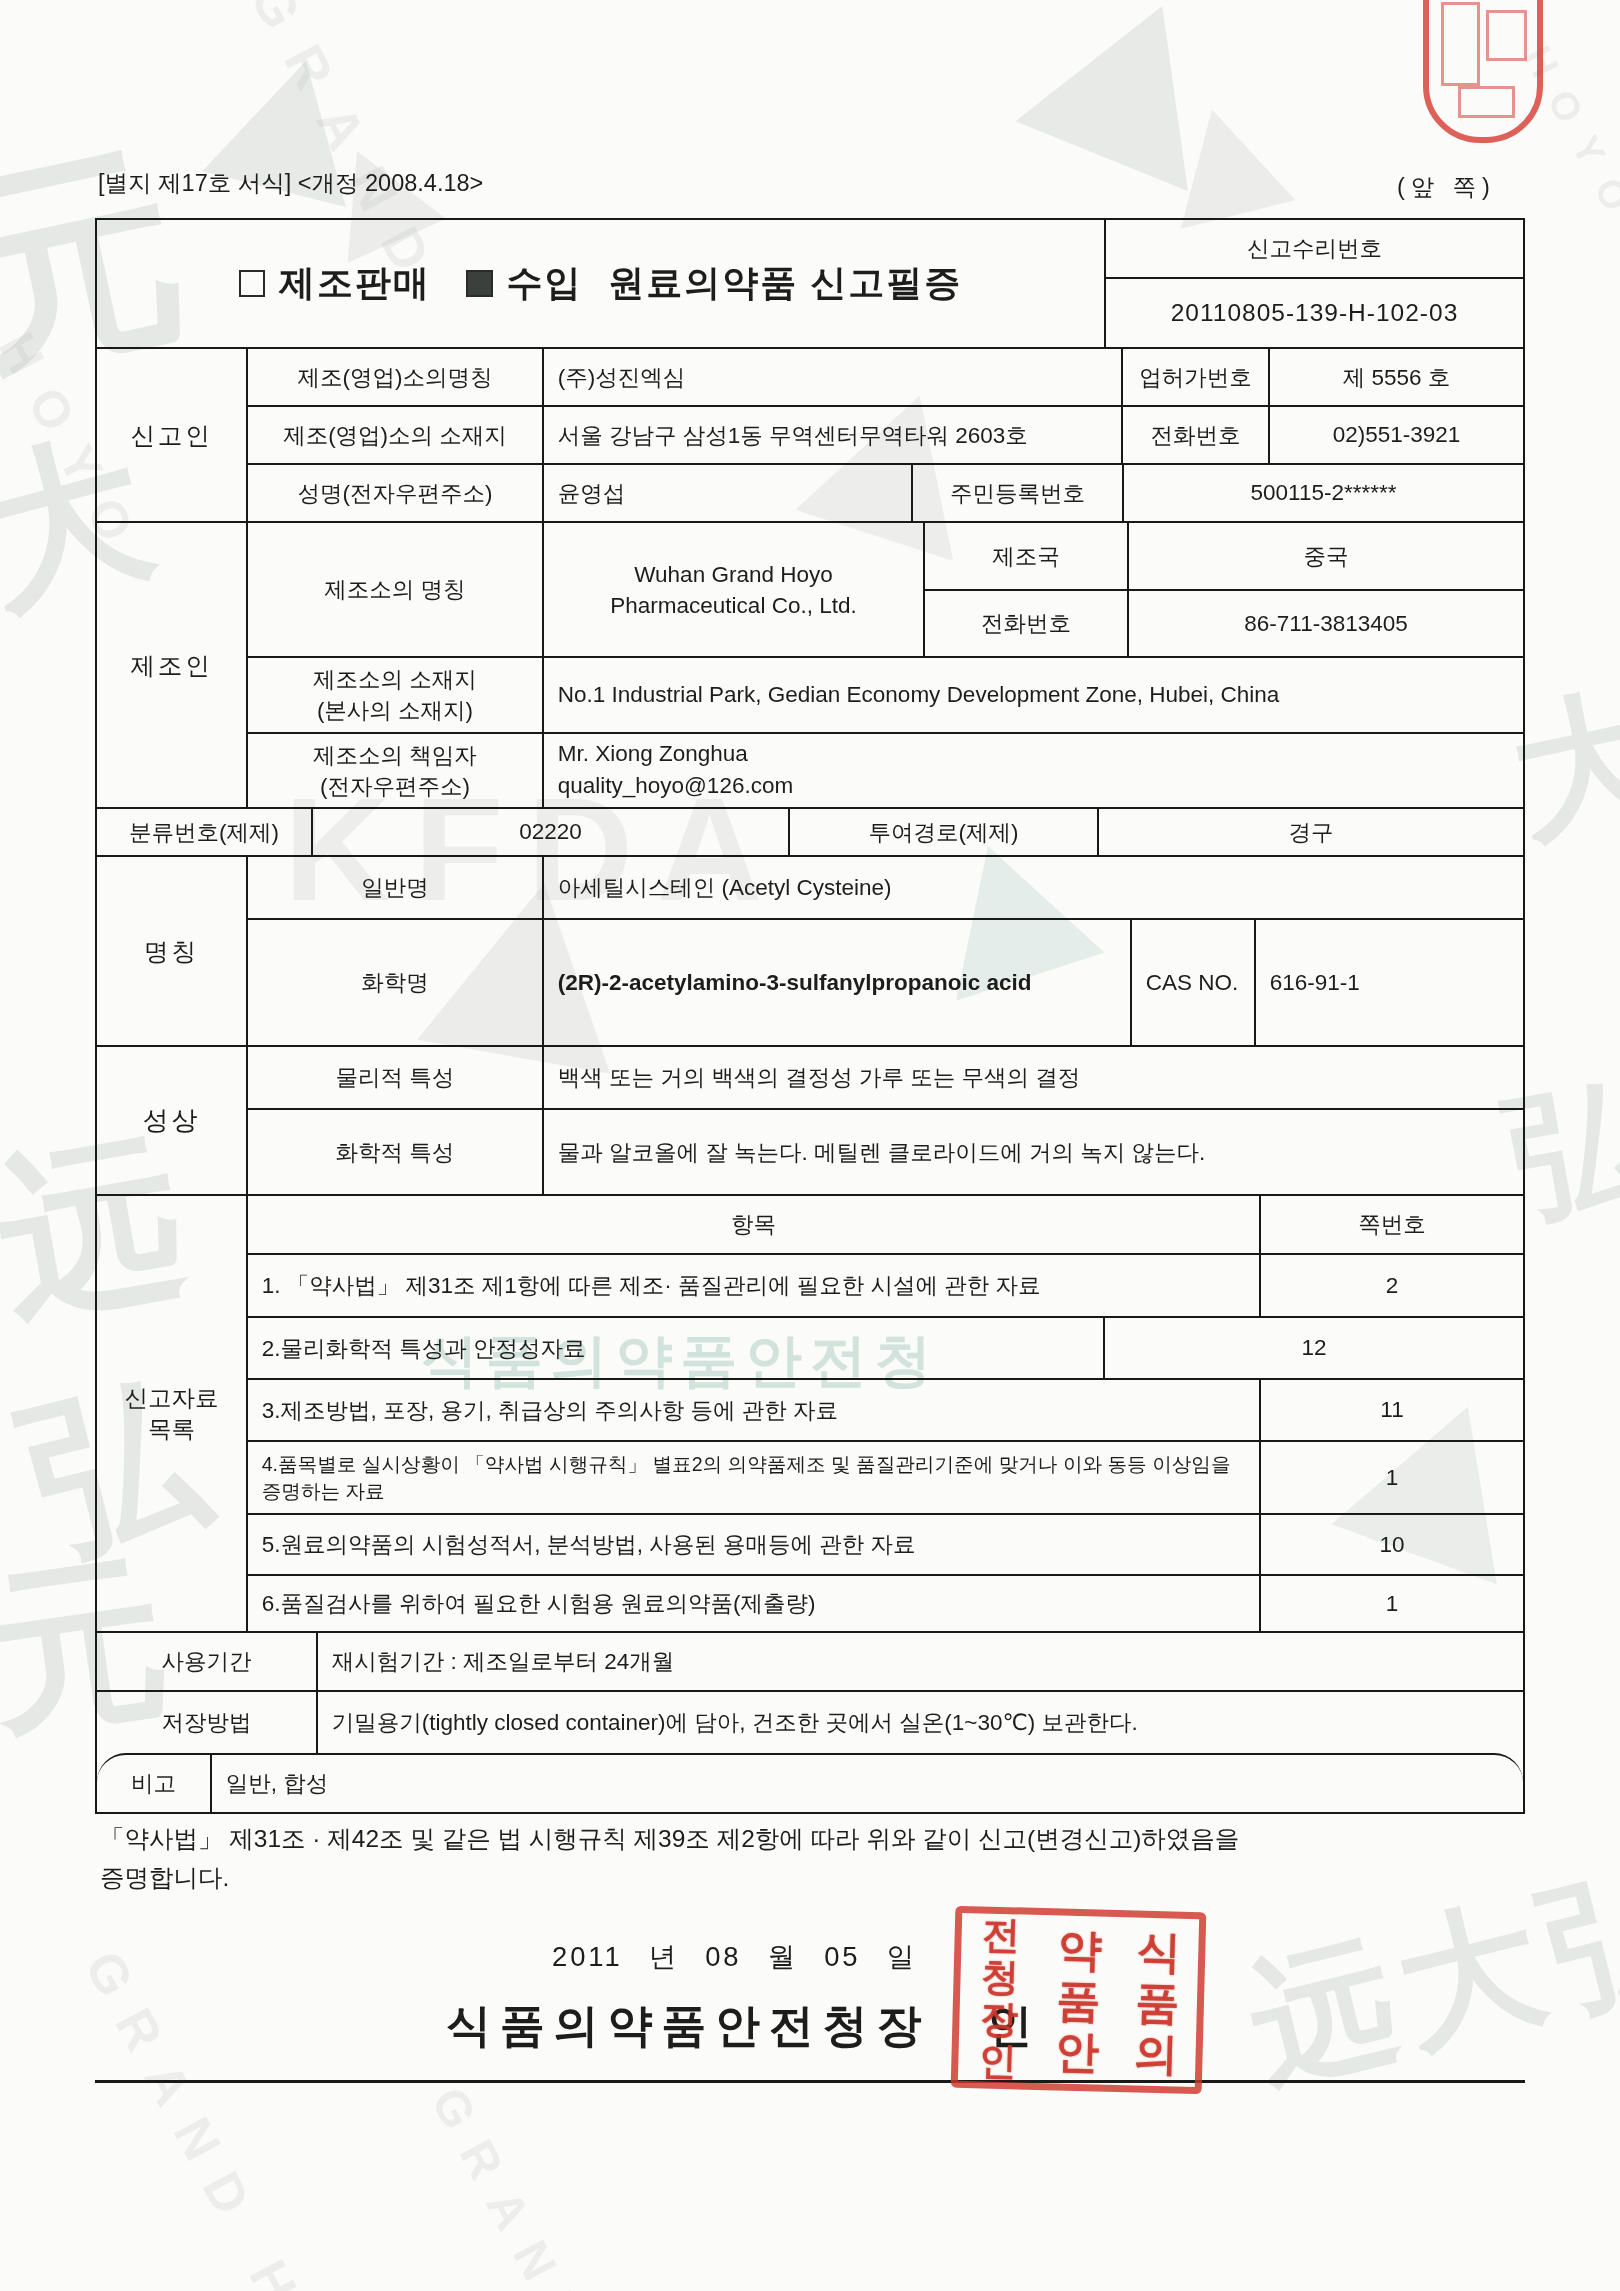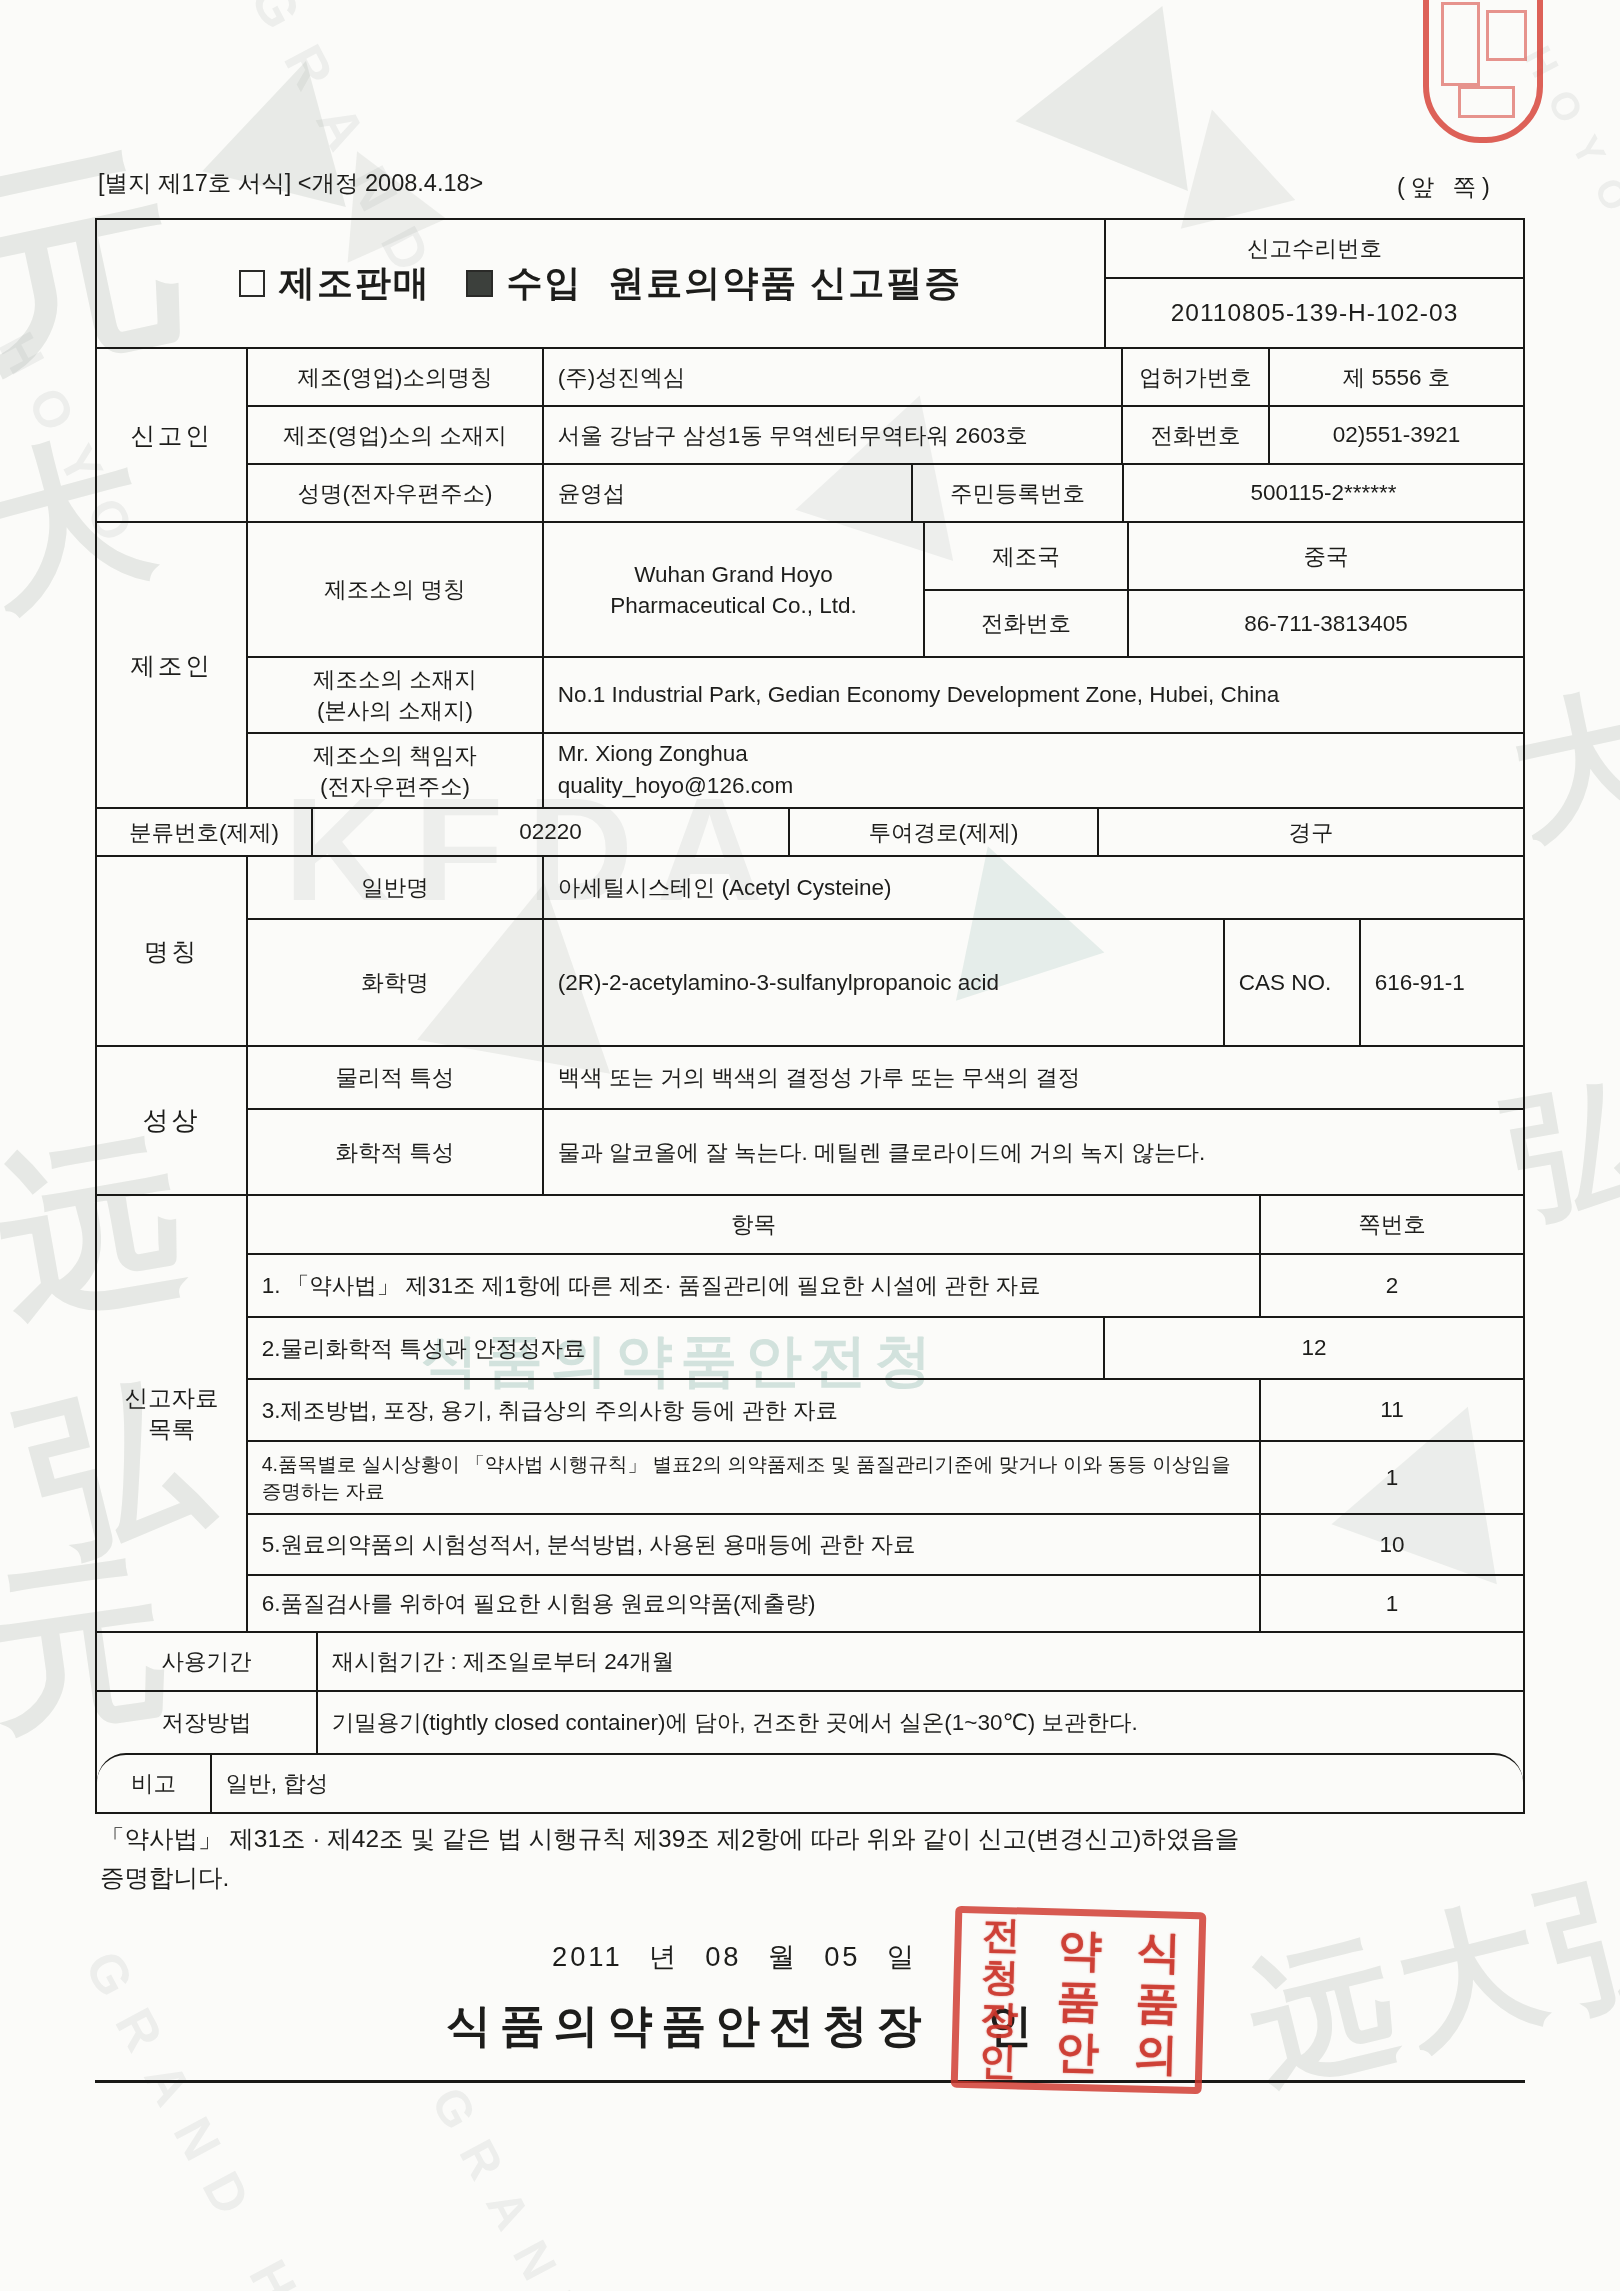--- a/index.html
+++ b/index.html
@@ -189,22 +189,22 @@
 
     <div class="trow">
       <div class="cell w-sec" style="font-size:24.5px;letter-spacing:2.9px;">명칭</div>
       <div class="hsplit">
         <div class="subrow" style="height:61px;">
           <div class="cell w-field">일반명</div>
           <div class="cell left grow">아세틸시스테인 (Acetyl Cysteine)</div>
         </div>
         <div class="subrow" style="height:125px;">
           <div class="cell w-field">화학명</div>
-          <div class="cell left" style="width:681px;flex:none;">(2R)-2-acetylamino-3-sulfanylpropanoic acid</div>
-          <div class="cell left" style="width:136px;flex:none;">CAS NO.</div>
+          <div class="cell left" style="width:588px;flex:none;font-weight:bold;">(2R)-2-acetylamino-3-sulfanylpropanoic acid</div>
+          <div class="cell left" style="width:124px;flex:none;">CAS NO.</div>
           <div class="cell left grow">616-91-1</div>
         </div>
       </div>
     </div>
 
     <div class="trow">
       <div class="cell w-sec" style="font-size:26px;letter-spacing:2.9px;font-family:Liberation Mono, monospace;">성상</div>
       <div class="hsplit">
         <div class="subrow" style="height:61px;">
           <div class="cell w-field">물리적 특성</div>

